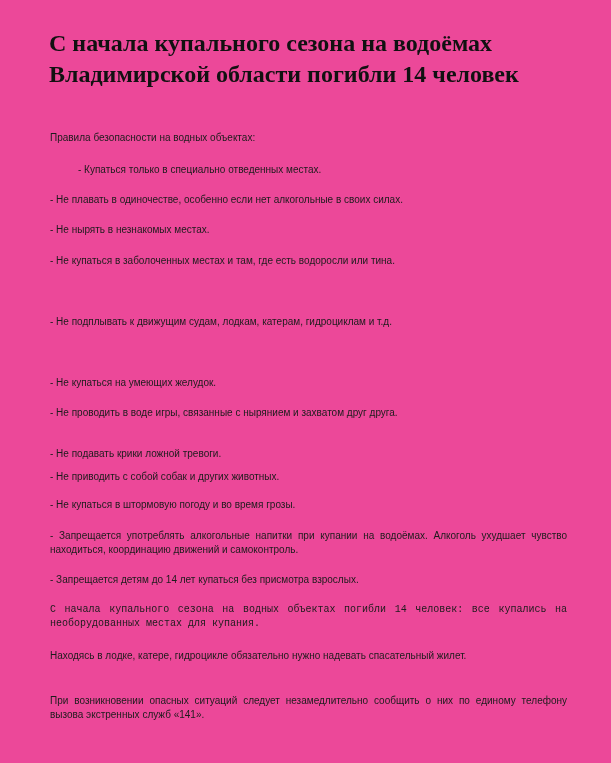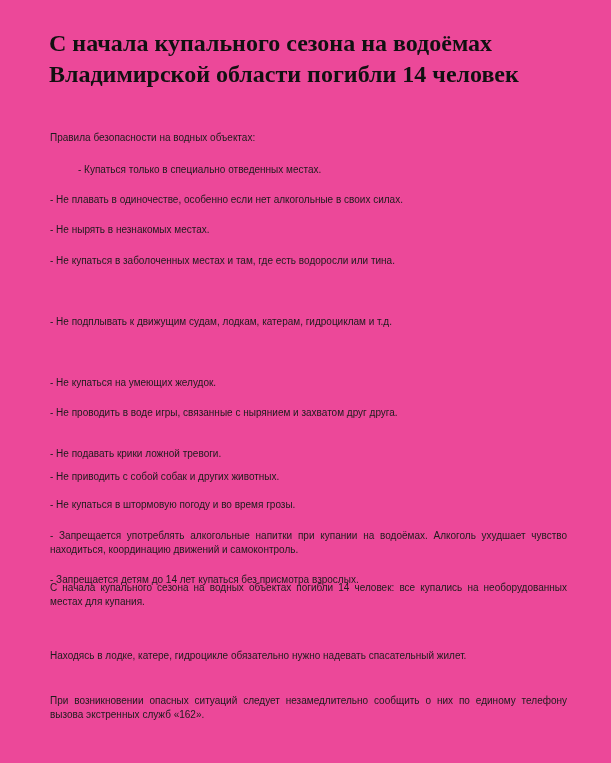--- a/index.html
+++ b/index.html
@@ -31,16 +31,16 @@
   <p class="body-text" style="top:315px;">- Не подплывать к движущим судам, лодкам, катерам, гидроциклам и т.д.</p>
   <p class="body-text" style="top:376px;">- Не купаться на умеющих желудок.</p>
   <p class="body-text" style="top:406px;">- Не проводить в воде игры, связанные с нырянием и захватом друг друга.</p>
   <p class="body-text" style="top:447px;">- Не подавать крики ложной тревоги.</p>
   <p class="body-text" style="top:454px;margin-top:16px;">- Не приводить с собой собак и других животных.</p>
   <p class="body-text" style="top:498px;">- Не купаться в штормовую погоду и во время грозы.</p>
 
   <p class="body-text justify" style="top:529px;">- Запрещается употреблять алкогольные напитки при купании на водоёмах. Алкоголь ухудшает чувство находиться, координацию движений и самоконтроль.</p>
   <p class="body-text" style="top:573px;">- Запрещается детям до 14 лет купаться без присмотра взрослых.</p>
 
-  <p class="body-text justify" style="top:581px;">С начала купального сезона на водных объектах погибли 14 человек: все купались на необорудованных местах для купания.</p>
+  <p class="body-text justify" style="top:603px;font-family:Liberation Mono, monospace;">С начала купального сезона на водных объектах погибли 14 человек: все купались на необорудованных местах для купания.</p>
   <p class="body-text justify" style="top:649px;">Находясь в лодке, катере, гидроцикле обязательно нужно надевать спасательный жилет.</p>
-  <p class="body-text justify" style="top:694px;">При возникновении опасных ситуаций следует незамедлительно сообщить о них по единому телефону вызова экстренных служб «162».</p>
+  <p class="body-text justify" style="top:694px;">При возникновении опасных ситуаций следует незамедлительно сообщить о них по единому телефону вызова экстренных служб «141».</p>
 </div>
 
 </body></html>

